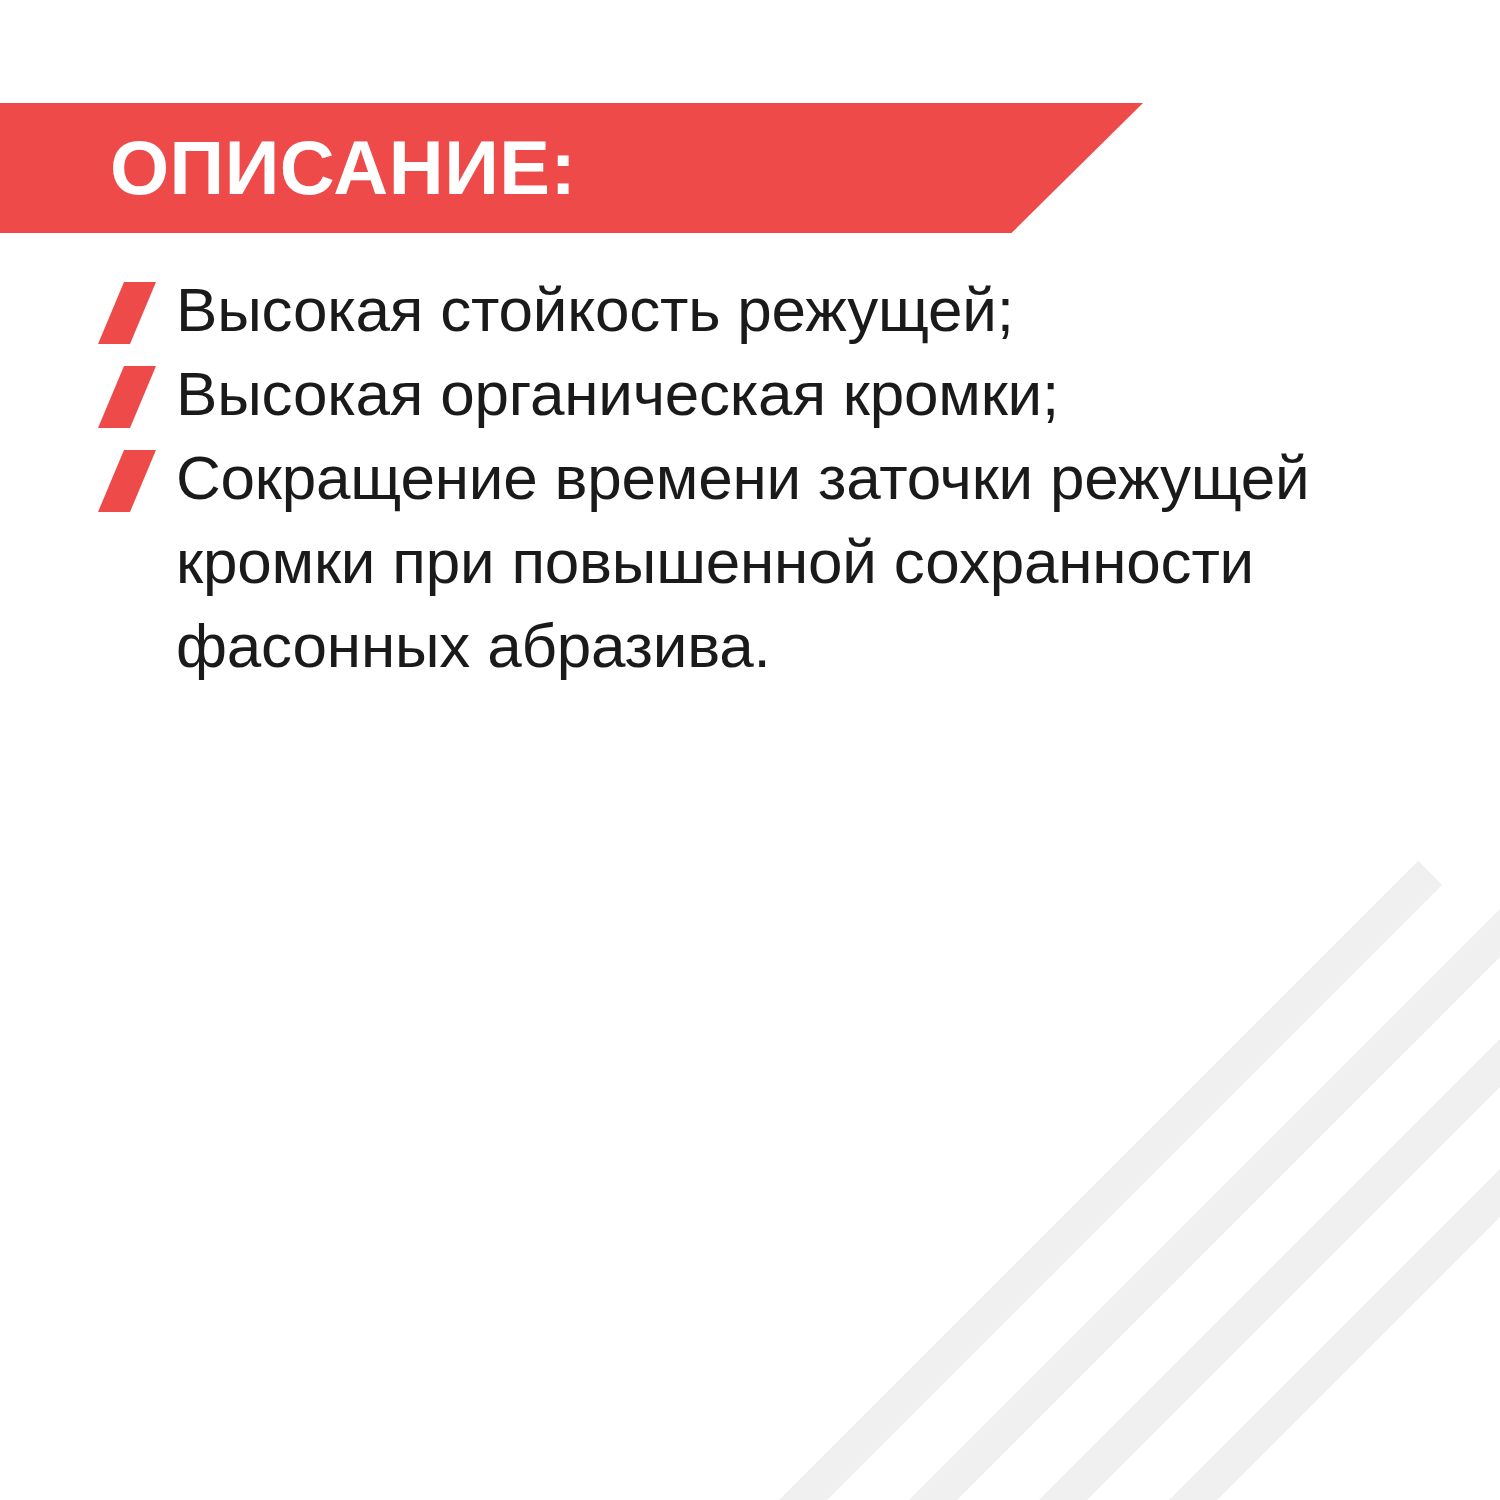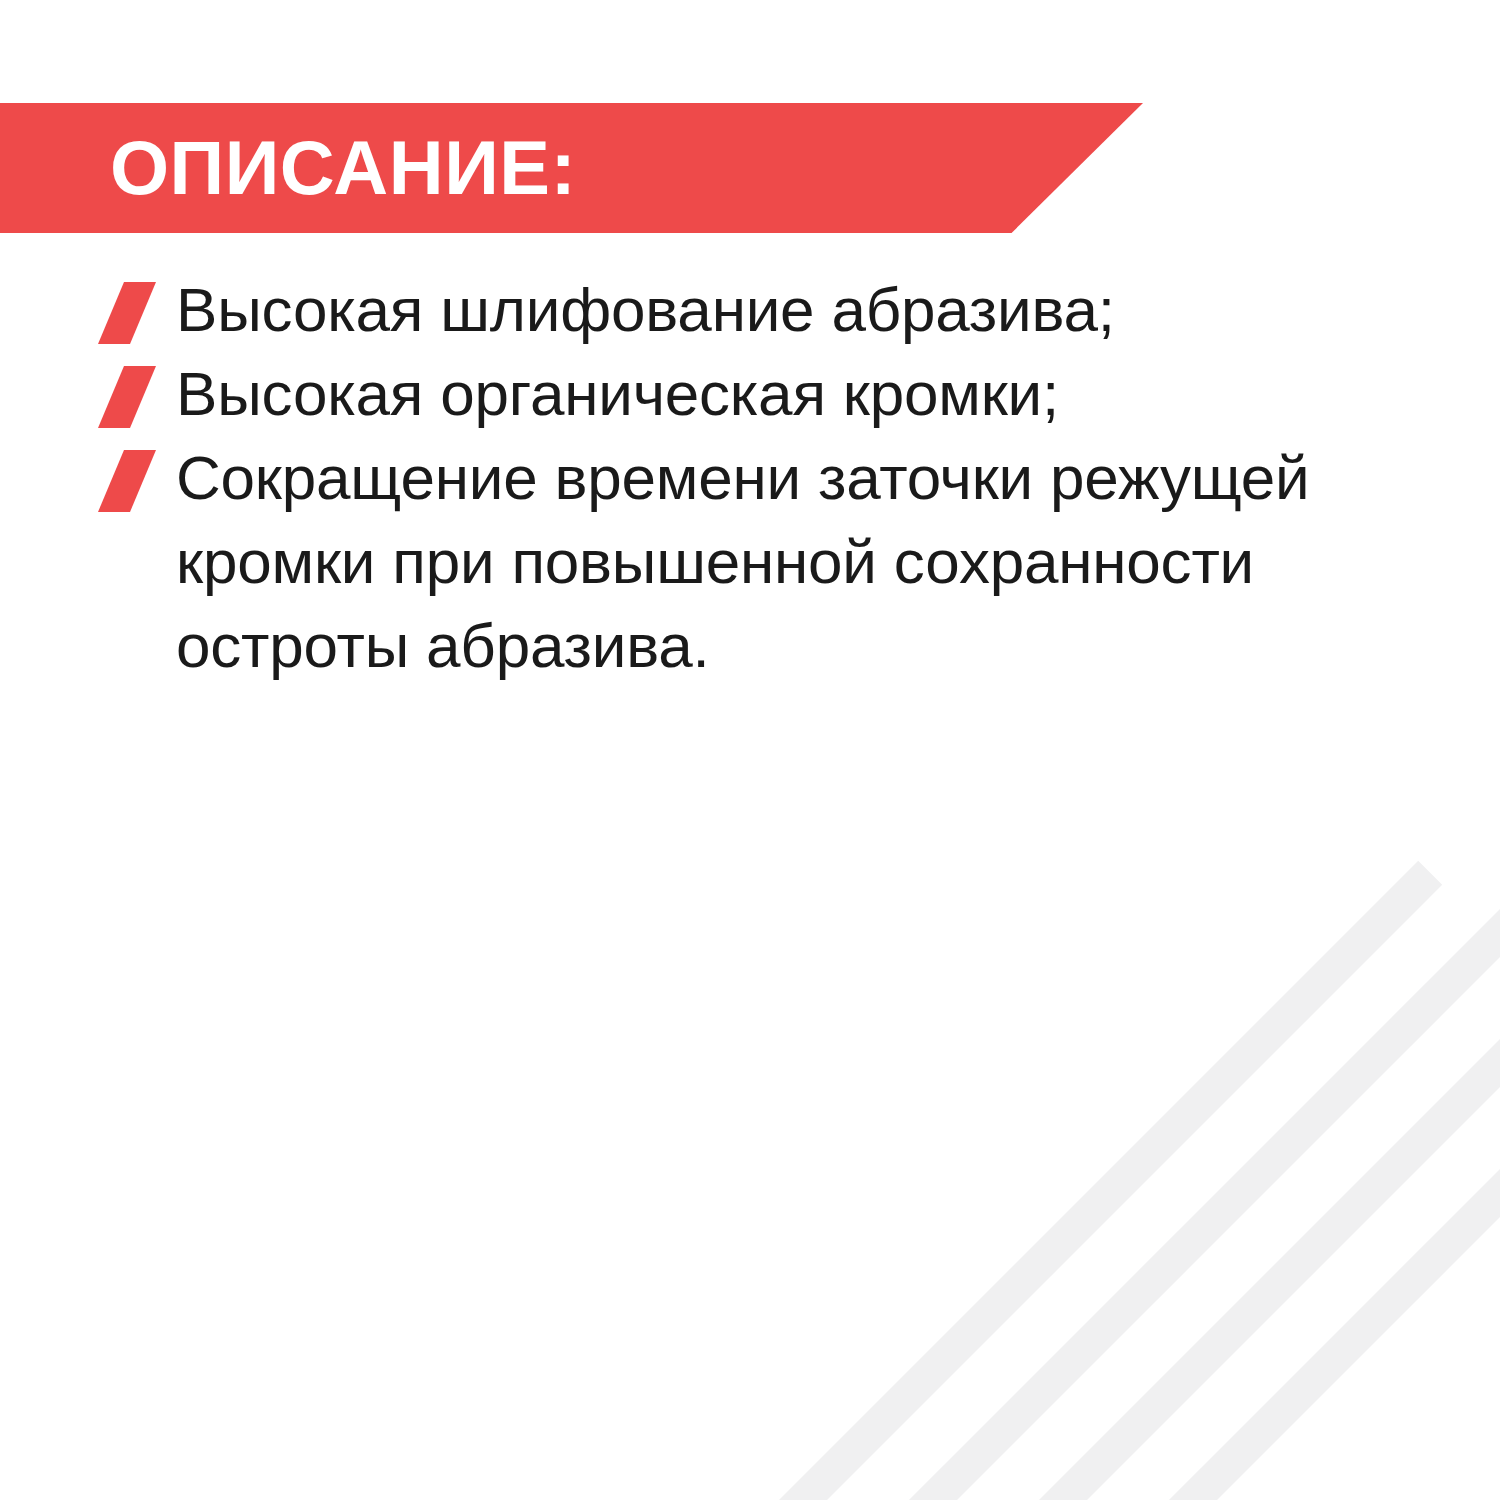--- a/index.html
+++ b/index.html
@@ -124,21 +124,21 @@
   </div>
 
   <div class="desc-list">
 
     <div class="desc-item">
       <span class="bullet-icon">
         <svg width="58" height="62" viewBox="0 0 58 62" xmlns="http://www.w3.org/2000/svg" aria-hidden="true">
           <polygon points="26,0 58,0 32,62 0,62" fill="#ee4a4a"></polygon>
         </svg>
       </span>
-      <span class="desc-text">Высокая шлифование абразива;</span>
+      <span class="desc-text">Высокая стойкость режущей;</span>
     </div>
 
 
     <div class="desc-item">
       <span class="bullet-icon">
         <svg width="58" height="62" viewBox="0 0 58 62" xmlns="http://www.w3.org/2000/svg" aria-hidden="true">
           <polygon points="26,0 58,0 32,62 0,62" fill="#ee4a4a"></polygon>
         </svg>
       </span>
       <span class="desc-text">Высокая органическая кромки;</span>
@@ -146,18 +146,18 @@
 
 
     <div class="desc-item">
       <span class="bullet-icon">
         <svg width="58" height="62" viewBox="0 0 58 62" xmlns="http://www.w3.org/2000/svg" aria-hidden="true">
           <polygon points="26,0 58,0 32,62 0,62" fill="#ee4a4a"></polygon>
         </svg>
       </span>
       <span class="desc-text">Сокращение времени заточки режущей
 кромки при повышенной сохранности
-остроты абразива.</span>
+фасонных абразива.</span>
     </div>
 
   </div>
 
 </div>
 
 </body></html>

